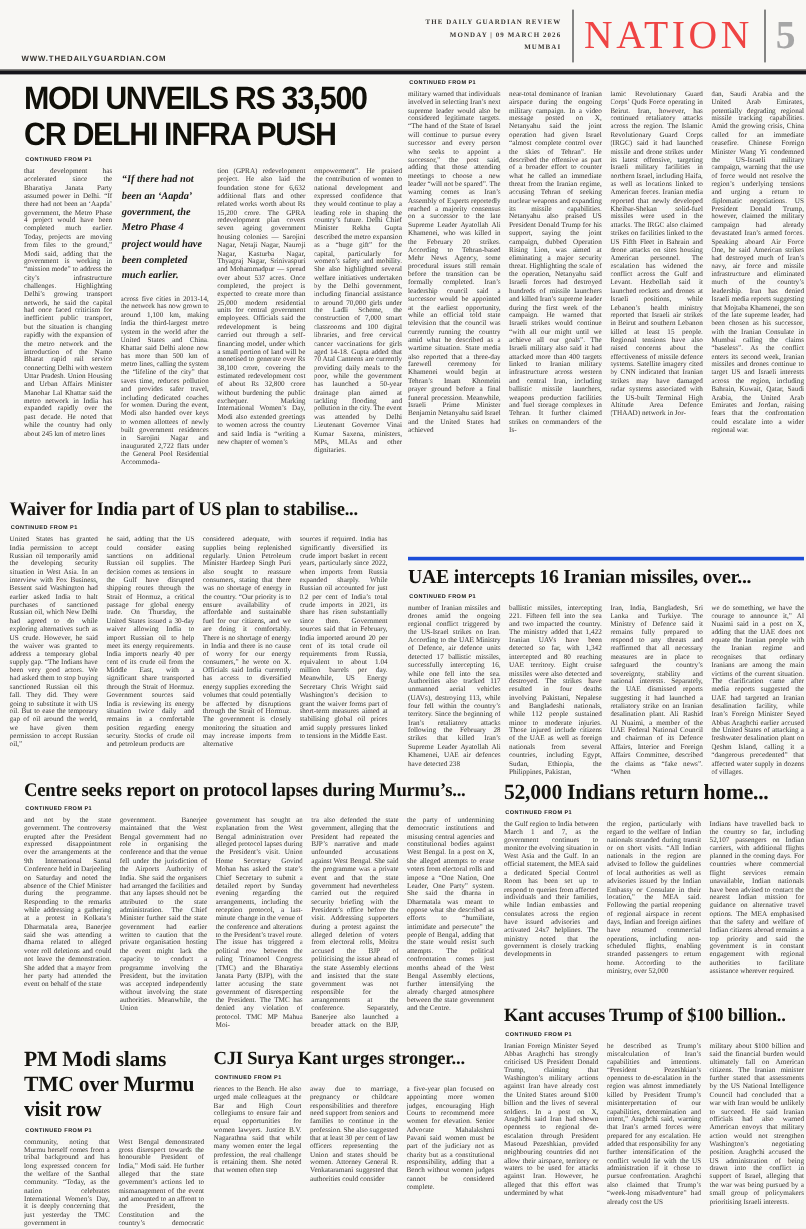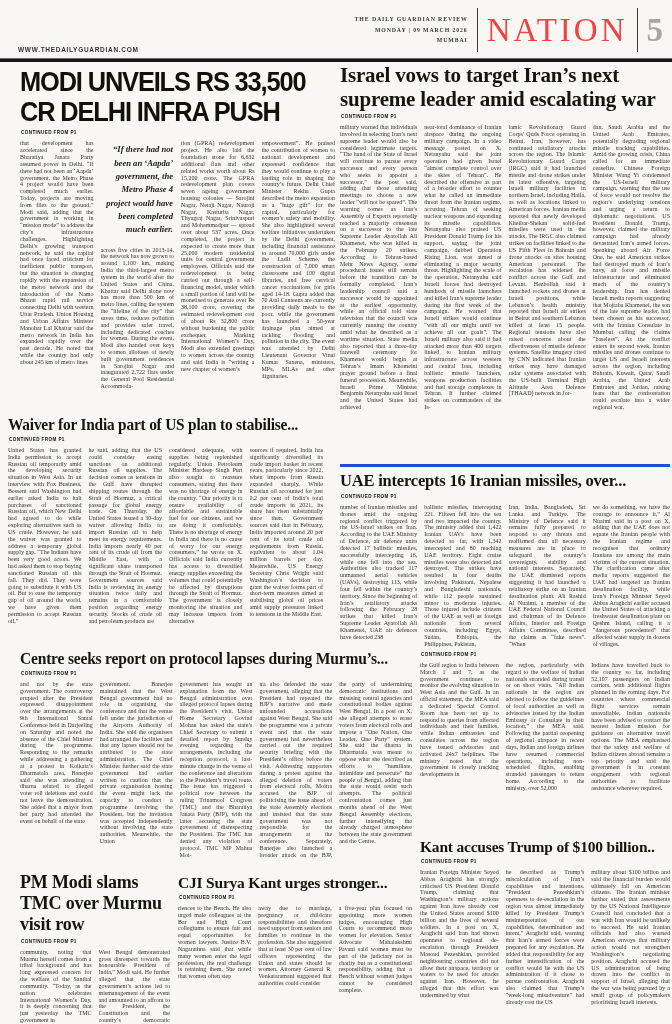--- a/index.html
+++ b/index.html
@@ -24,21 +24,21 @@
   .hl-waiver{font-size:16px;transform:scaleX(.96);transform-origin:0 0;white-space:nowrap;}
   .hl-uae{font-size:16.5px;white-space:nowrap;}
   .hl-murmu{font-size:16px;transform:scaleX(.97);transform-origin:0 0;white-space:nowrap;}
   .hl-indians{font-size:18px;white-space:nowrap;}
   .hl-iran{font-size:15.5px;white-space:nowrap;}
   .hl-pmmodi{font-size:18px;line-height:1.18;}
   .hl-cji{font-size:15.5px;white-space:nowrap;}
   .cont{font:700 4.6px "Liberation Sans",sans-serif;letter-spacing:.4px;color:#111;margin:2px 0 5px 1px;}
   .cols{display:flex;gap:7px;overflow:hidden;}
   .col{flex:1 1 0;min-width:0;text-align:justify;font-size:6px;line-height:1.14;color:#34322d;overflow:hidden;}
-  .pullquote{font-style:italic;font-weight:700;font-size:8.6px;line-height:1.55;text-align:right;
+  .pullquote{font-style:italic;font-weight:700;font-size:8.6px;line-height:1.55;text-align:left;
              color:#21201c;padding:3px 1px 10px 1px;}
   .ruled-top{border-top:3px solid #1d4ed8;padding-top:4px;}
 </style>
 </head>
 <body>
 
 <div class="page">
 
   <div class="masthead">
     <div class="site-url">WWW.THEDAILYGUARDIAN.COM</div>
@@ -64,21 +64,20 @@
       <div class="col">
         <div class="pullquote">“If there had not been an ‘Aapda’ government, the Metro Phase 4 project would have been completed much earlier.</div>
         <span>across five cities in 2013-14, the network has now grown to around 1,100 km, making India the third-largest metro system in the world after the United States and China. Khattar said Delhi alone now has more than 500 km of metro lines, calling the system the “lifeline of the city” that saves time, reduces pollution and provides safer travel, including dedicated coaches for women. During the event, Modi also handed over keys to women allottees of newly built government residences in Sarojini Nagar and inaugurated 2,722 flats under the General Pool Residential Accommoda-</span>
       </div>
       <div class="col">tion (GPRA) redevelopment project. He also laid the foundation stone for 6,632 additional flats and other related works worth about Rs 15,200 crore. The GPRA redevelopment plan covers seven ageing government housing colonies — Sarojini Nagar, Netaji Nagar, Nauroji Nagar, Kasturba Nagar, Thyagraj Nagar, Srinivaspuri and Mohammadpur — spread over about 537 acres. Once completed, the project is expected to create more than 25,000 modern residential units for central government employees. Officials said the redevelopment is being carried out through a self-financing model, under which a small portion of land will be monetised to generate over Rs 38,100 crore, covering the estimated redevelopment cost of about Rs 32,800 crore without burdening the public exchequer. Marking International Women’s Day, Modi also extended greetings to women across the country and said India is “writing a new chapter of women’s</div>
       <div class="col">empowerment”. He praised the contribution of women to national development and expressed confidence that they would continue to play a leading role in shaping the country’s future. Delhi Chief Minister Rekha Gupta described the metro expansion as a “huge gift” for the capital, particularly for women’s safety and mobility. She also highlighted several welfare initiatives undertaken by the Delhi government, including financial assistance to around 70,000 girls under the Ladli Scheme, the construction of 7,000 smart classrooms and 100 digital libraries, and free cervical cancer vaccinations for girls aged 14-18. Gupta added that 70 Atal Canteens are currently providing daily meals to the poor, while the government has launched a 50-year drainage plan aimed at tackling flooding and pollution in the city. The event was attended by Delhi Lieutenant Governor Vinai Kumar Saxena, ministers, MPs, MLAs and other dignitaries.</div>
     </div>
   </section>
 
   <section class="article" style="left:340px;top:64px;width:330px;height:402px;">
-    <h1 class="hl hl-israel">Israel vows to target Iran’s next supreme leader amid escalating war</h1>
     <div class="cont">CONTINUED FROM P1</div>
     <div class="cols" style="height:336px;">
       <div class="col">military warned that individuals involved in selecting Iran’s next supreme leader would also be considered legitimate targets. “The hand of the State of Israel will continue to pursue every successor and every person who seeks to appoint a successor,” the post said, adding that those attending meetings to choose a new leader “will not be spared”. The warning comes as Iran’s Assembly of Experts reportedly reached a majority consensus on a successor to the late Supreme Leader Ayatollah Ali Khamenei, who was killed in the February 20 strikes. According to Tehran-based Mehr News Agency, some procedural issues still remain before the transition can be formally completed. Iran’s leadership council said a successor would be appointed at the earliest opportunity, while an official told state television that the council was currently running the country amid what he described as a wartime situation. State media also reported that a three-day farewell ceremony for Khamenei would begin at Tehran’s Imam Khomeini prayer ground before a final funeral procession. Meanwhile, Israeli Prime Minister Benjamin Netanyahu said Israel and the United States had achieved</div>
       <div class="col">near-total dominance of Iranian airspace during the ongoing military campaign. In a video message posted on X, Netanyahu said the joint operation had given Israel “almost complete control over the skies of Tehran”. He described the offensive as part of a broader effort to counter what he called an immediate threat from the Iranian regime, accusing Tehran of seeking nuclear weapons and expanding its missile capabilities. Netanyahu also praised US President Donald Trump for his support, saying the joint campaign, dubbed Operation Rising Lion, was aimed at eliminating a major security threat. Highlighting the scale of the operation, Netanyahu said Israeli forces had destroyed hundreds of missile launchers and killed Iran’s supreme leader during the first week of the campaign. He warned that Israeli strikes would continue “with all our might until we achieve all our goals”. The Israeli military also said it had attacked more than 400 targets linked to Iranian military infrastructure across western and central Iran, including ballistic missile launchers, weapons production facilities and fuel storage complexes in Tehran. It further claimed strikes on commanders of the Is-</div>
       <div class="col">lamic Revolutionary Guard Corps’ Quds Force operating in Beirut. Iran, however, has continued retaliatory attacks across the region. The Islamic Revolutionary Guard Corps (IRGC) said it had launched missile and drone strikes under its latest offensive, targeting Israeli military facilities in northern Israel, including Haifa, as well as locations linked to American forces. Iranian media reported that newly developed Kheibar-Shekan solid-fuel missiles were used in the attacks. The IRGC also claimed strikes on facilities linked to the US Fifth Fleet in Bahrain and drone attacks on sites housing American personnel. The escalation has widened the conflict across the Gulf and Levant. Hezbollah said it launched rockets and drones at Israeli positions, while Lebanon’s health ministry reported that Israeli air strikes in Beirut and southern Lebanon killed at least 15 people. Regional tensions have also raised concerns about the effectiveness of missile defence systems. Satellite imagery cited by CNN indicated that Iranian strikes may have damaged radar systems associated with the US-built Terminal High Altitude Area Defence (THAAD) network in Jor-</div>
       <div class="col">dan, Saudi Arabia and the United Arab Emirates, potentially degrading regional missile tracking capabilities. Amid the growing crisis, China called for an immediate ceasefire. Chinese Foreign Minister Wang Yi condemned the US-Israeli military campaign, warning that the use of force would not resolve the region’s underlying tensions and urging a return to diplomatic negotiations. US President Donald Trump, however, claimed the military campaign had already devastated Iran’s armed forces. Speaking aboard Air Force One, he said American strikes had destroyed much of Iran’s navy, air force and missile infrastructure and eliminated much of the country’s leadership. Iran has denied Israeli media reports suggesting that Mojtaba Khamenei, the son of the late supreme leader, had been chosen as his successor, with the Iranian Consulate in Mumbai calling the claims “baseless”. As the conflict enters its second week, Iranian missiles and drones continue to target US and Israeli interests across the region, including Bahrain, Kuwait, Qatar, Saudi Arabia, the United Arab Emirates and Jordan, raising fears that the confrontation could escalate into a wider regional war.</div>
     </div>
   </section>
 
   <section class="article" style="left:8px;top:416px;width:315px;height:232px;">
@@ -109,20 +108,21 @@
     <div class="cols" style="height:178px;">
       <div class="col">and not by the state government. The controversy erupted after the President expressed disappointment over the arrangements at the 9th International Santal Conference held in Darjeeling on Saturday and noted the absence of the Chief Minister during the programme. Responding to the remarks while addressing a gathering at a protest in Kolkata’s Dharmatala area, Banerjee said she was attending a dharna related to alleged voter roll deletions and could not leave the demonstration. She added that a mayor from her party had attended the event on behalf of the state</div>
       <div class="col">government. Banerjee maintained that the West Bengal government had no role in organising the conference and that the venue fell under the jurisdiction of the Airports Authority of India. She said the organisers had arranged the facilities and that any lapses should not be attributed to the state administration. The Chief Minister further said the state government had earlier written to caution that the private organisation hosting the event might lack the capacity to conduct a programme involving the President, but the invitation was accepted independently without involving the state authorities. Meanwhile, the Union</div>
       <div class="col">government has sought an explanation from the West Bengal administration over alleged protocol lapses during the President’s visit. Union Home Secretary Govind Mohan has asked the state’s Chief Secretary to submit a detailed report by Sunday evening regarding the arrangements, including the reception protocol, a last-minute change in the venue of the conference and alterations to the President’s travel route. The issue has triggered a political row between the ruling Trinamool Congress (TMC) and the Bharatiya Janata Party (BJP), with the latter accusing the state government of disrespecting the President. The TMC has denied any violation of protocol. TMC MP Mahua Moi-</div>
       <div class="col">tra also defended the state government, alleging that the President had repeated the BJP’s narrative and made unfounded accusations against West Bengal. She said the programme was a private event and that the state government had nevertheless carried out the required security briefing with the President’s office before the visit. Addressing supporters during a protest against the alleged deletion of voters from electoral rolls, Moitra accused the BJP of politicising the issue ahead of the state Assembly elections and insisted that the state government was not responsible for the arrangements at the conference. Separately, Banerjee also launched a broader attack on the BJP, accusing</div>
       <div class="col">the party of undermining democratic institutions and misusing central agencies and constitutional bodies against West Bengal. In a post on X, she alleged attempts to erase voters from electoral rolls and impose a “One Nation, One Leader, One Party” system. She said the dharna in Dharmatala was meant to oppose what she described as efforts to “humiliate, intimidate and persecute” the people of Bengal, adding that the state would resist such attempts. The political confrontation comes just months ahead of the West Bengal Assembly elections, further intensifying the already charged atmosphere between the state government and the Centre.</div>
     </div>
   </section>
 
   <section class="article" style="left:420px;top:650px;width:250px;height:186px;">
+    <h1 class="hl hl-indians">52,000 Indians return home...</h1>
     <div class="cont">CONTINUED FROM P1</div>
     <div class="cols" style="height:148px;">
       <div class="col">the Gulf region to India between March 1 and 7, as the government continues to monitor the evolving situation in West Asia and the Gulf. In an official statement, the MEA said a dedicated Special Control Room has been set up to respond to queries from affected individuals and their families, while Indian embassies and consulates across the region have issued advisories and activated 24x7 helplines. The ministry noted that the government is closely tracking developments in</div>
       <div class="col">the region, particularly with regard to the welfare of Indian nationals stranded during transit or on short visits. “All Indian nationals in the region are advised to follow the guidelines of local authorities as well as advisories issued by the Indian Embassy or Consulate in their location,” the MEA said. Following the partial reopening of regional airspace in recent days, Indian and foreign airlines have resumed commercial operations, including non-scheduled flights, enabling stranded passengers to return home. According to the ministry, over 52,000</div>
       <div class="col">Indians have travelled back to the country so far, including 52,107 passengers on Indian carriers, with additional flights planned in the coming days. For countries where commercial flight services remain unavailable, Indian nationals have been advised to contact the nearest Indian mission for guidance on alternative travel options. The MEA emphasised that the safety and welfare of Indian citizens abroad remains a top priority and said the government is in constant engagement with regional authorities to facilitate assistance wherever required.</div>
     </div>
   </section>
 
   <section class="article" style="left:420px;top:838px;width:250px;height:176px;">
     <h1 class="hl hl-iran">Kant accuses Trump of $100 billion..</h1>

